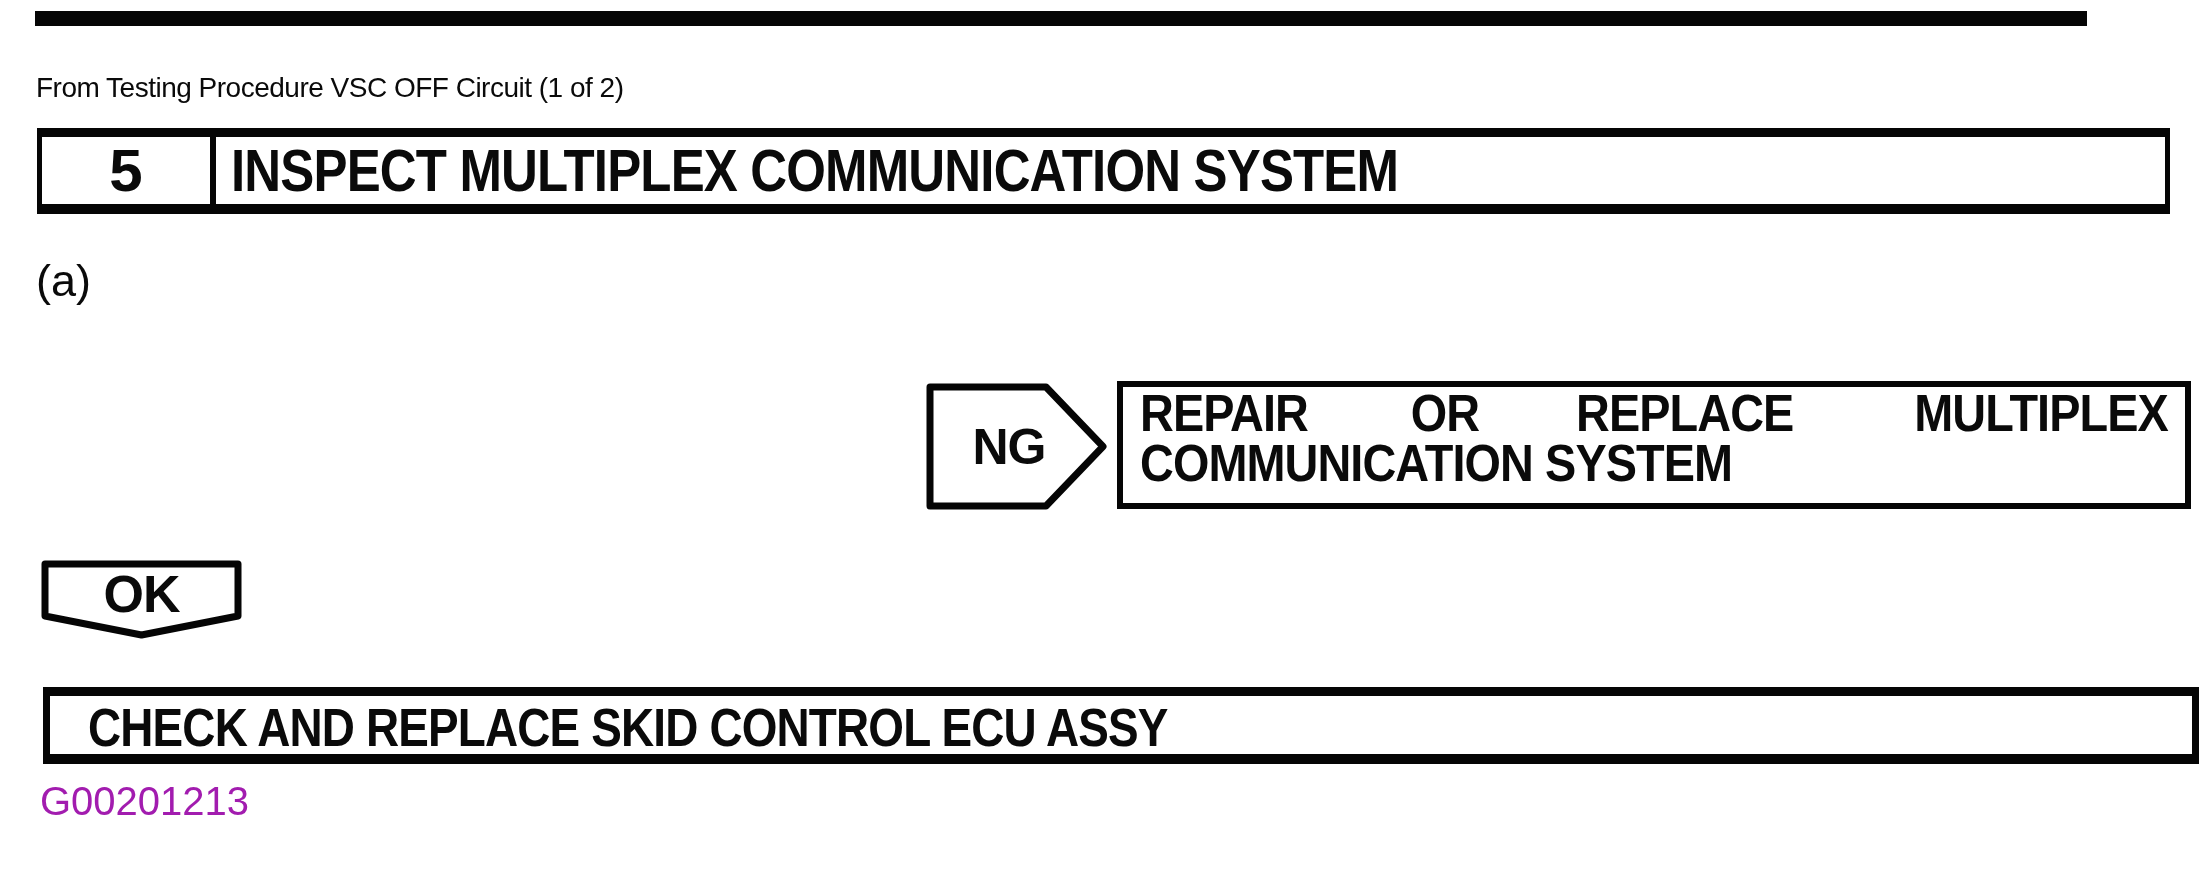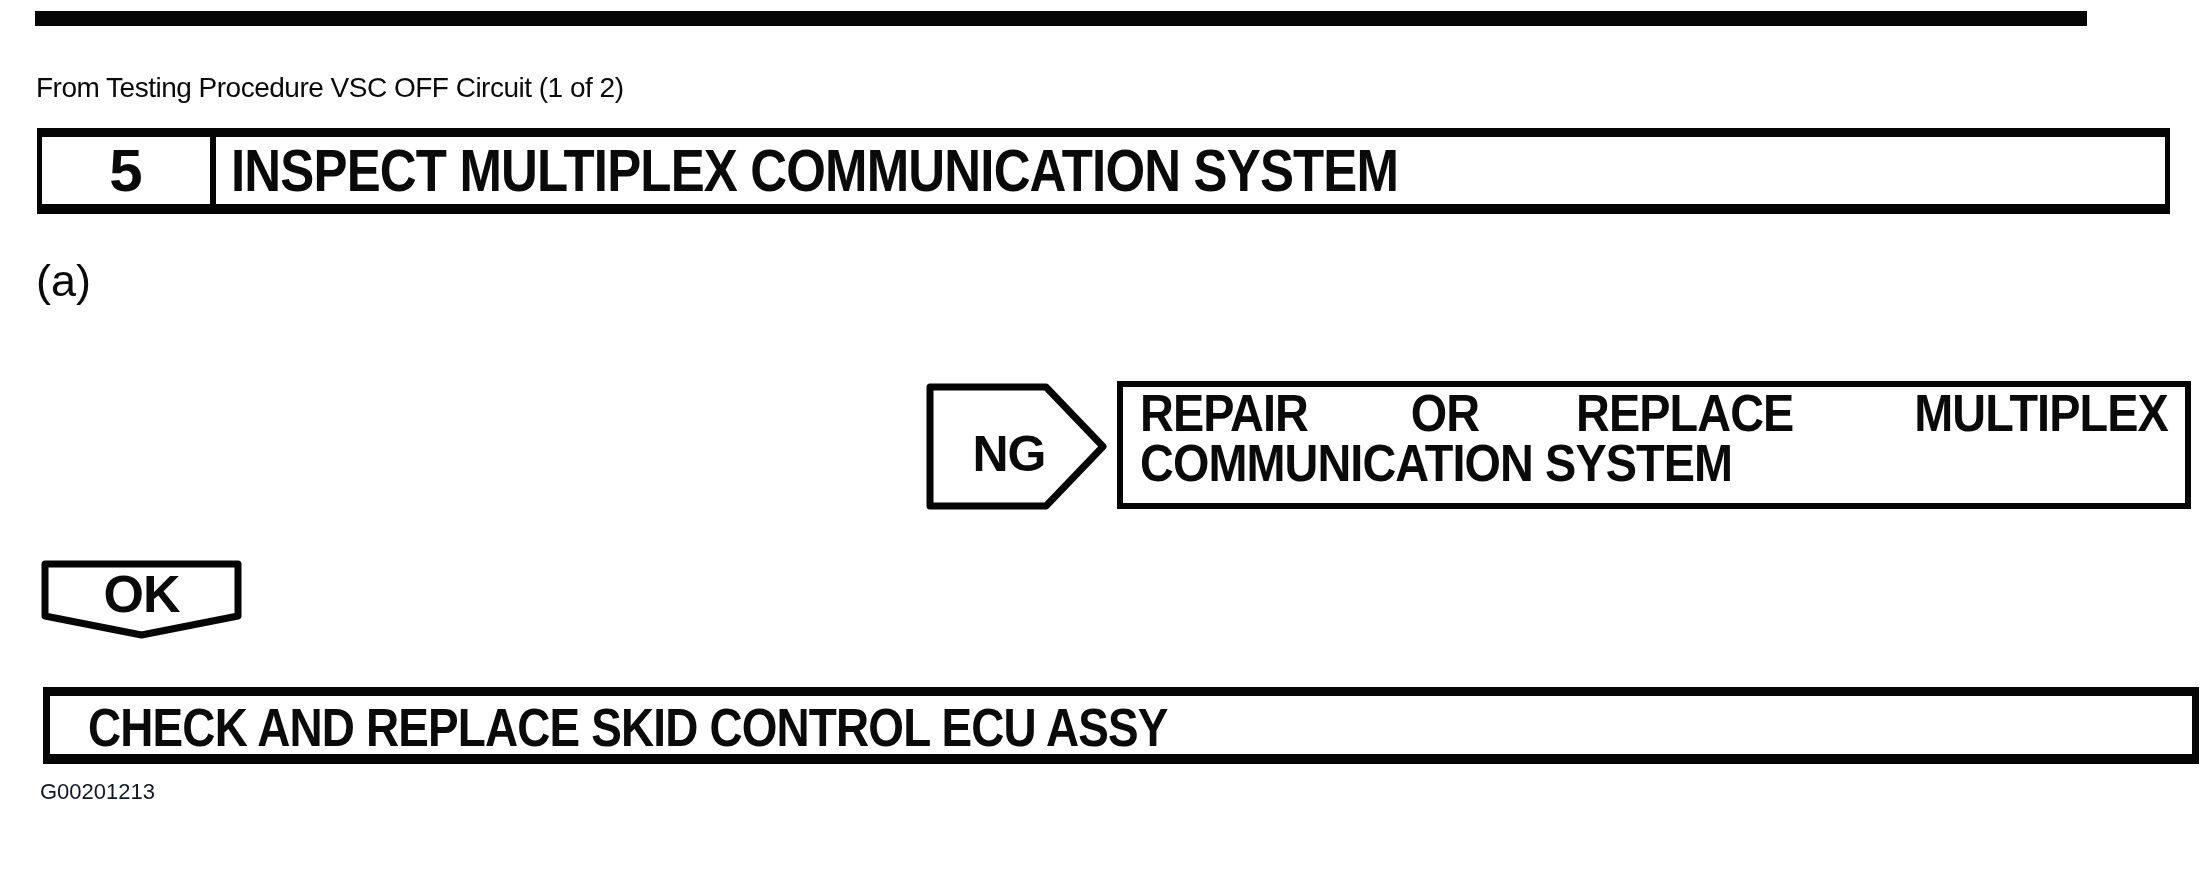--- a/index.html
+++ b/index.html
@@ -68,21 +68,21 @@
   }
 
   
   .ng-connector{
     left:926px;top:383px;width:181px;height:127px;
   }
   .ng-connector svg{position:absolute;left:0;top:0;}
   .ng-label{
     position:absolute;left:0;top:0;width:166px;height:127px;
     display:flex;align-items:center;justify-content:center;
-    font-weight:bold;font-size:50px;letter-spacing:-1px;margin-top:7px;
+    font-weight:bold;font-size:50px;letter-spacing:-1px;
   }
 
   
   .ng-action-box{
     left:1117px;top:381px;width:1074px;height:128px;
     box-sizing:border-box;
     border:6px solid #050505;
     padding:1px 17px 0 17px;
     background:#fff;
   }
@@ -126,22 +126,22 @@
   }
   .ok-action-box span{
     font-weight:bold;font-size:54px;letter-spacing:-1px;
     transform:scaleX(0.85);transform-origin:left center;
     white-space:nowrap;
   }
 
   
   .figure-code{
     left:40px;top:779px;
-    font-size:22px;letter-spacing:0;
-    color:#0f172a;
+    font-size:40px;letter-spacing:0;
+    color:#a21caf;
   }
 </style>
 </head>
 <body>
 
 <div id="page">
 
   <div class="abs top-rule"></div>
 
   <div class="abs from-note">From Testing Procedure VSC OFF Circuit (1 of 2)</div>

